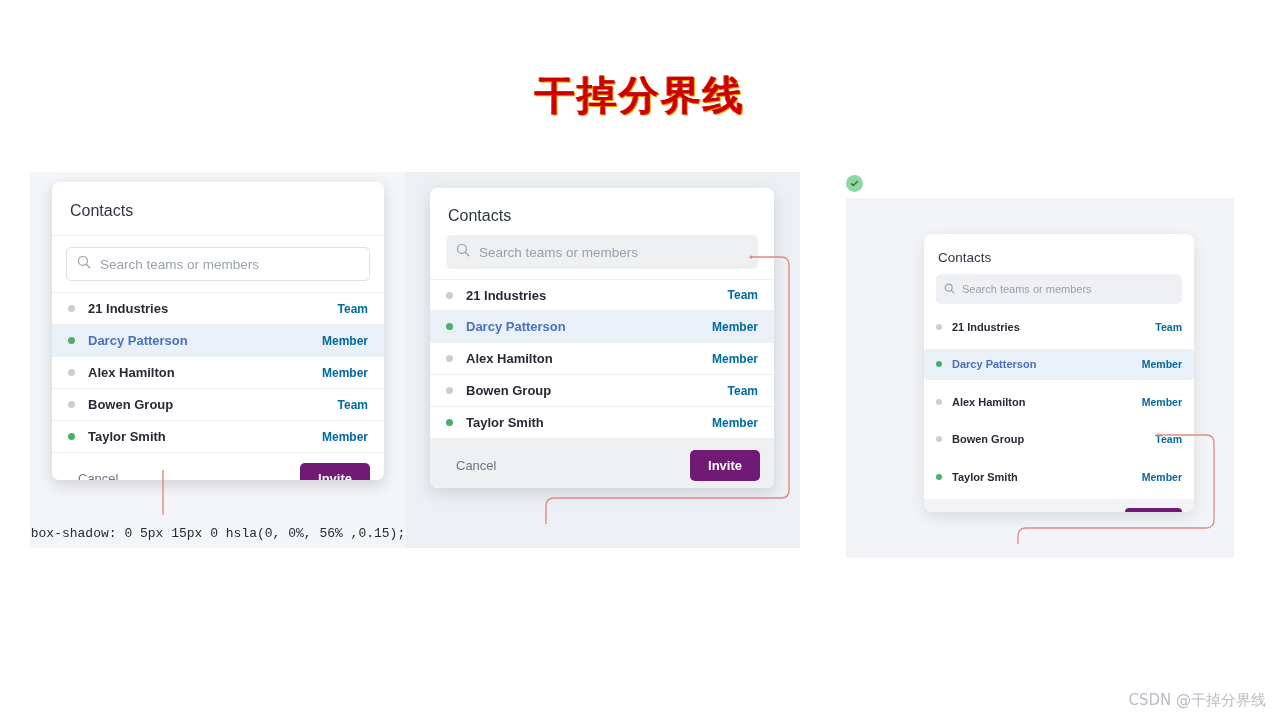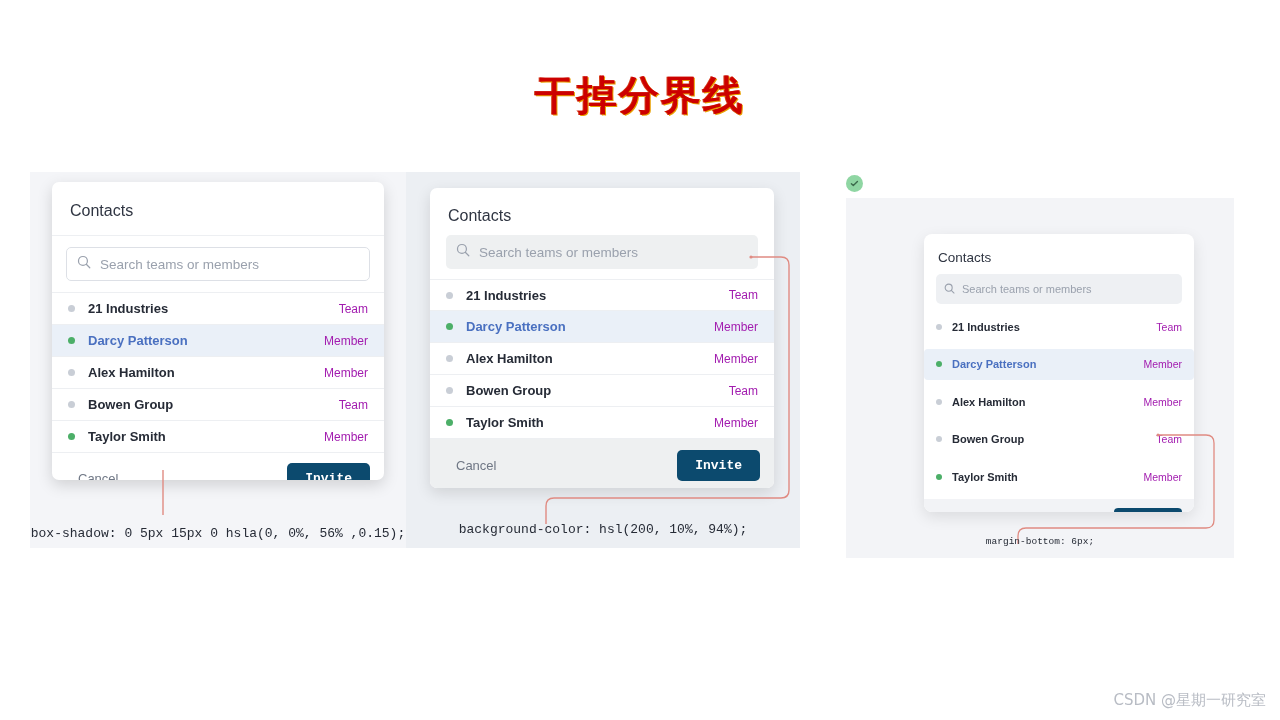--- a/index.html
+++ b/index.html
@@ -65,27 +65,27 @@
   .list { display: block; }
   .row {
     display: flex; align-items: center;
     background: #ffffff;
   }
   .row.active { background: #eaf0f8; }
   .dot { flex: 0 0 auto; border-radius: 50%; background: #c9ced6; }
   .dot.on { background: #4caf68; }
   .row-name { flex: 1 1 auto; color: #262b36; font-weight: 700; }
   .row.active .row-name { color: #4a70c0; }
-  .row-role { flex: 0 0 auto; color: #a21caf; font-weight: 400; }
+  .row-role { flex: 0 0 auto; color: #0369a1; font-weight: 700; }
 
   .footer { display: flex; align-items: center; justify-content: space-between; }
   .btn-cancel { color: #6f7785; background: none; border: none; cursor: pointer;
                 font-family: inherit; }
-  .btn-invite { color: #ffffff; background: #0c4a6e; border: none; cursor: pointer;
-                border-radius: 5px; font-weight: 700; font-family: Liberation Mono, monospace; }
+  .btn-invite { color: #ffffff; background: #701a75; border: none; cursor: pointer;
+                border-radius: 5px; font-weight: 700; font-family: Liberation Sans, sans-serif; }
 
   
   #card-1 { left: 22px; top: 10px; width: 332px; height: 298px;
             border-radius: 7px;
             box-shadow: 0 5px 15px 0 hsla(0,0%,0%,0.15); }
   #card-1 .card-header { padding: 20px 18px 15px; font-size: 16px; border-bottom: 1px solid #edeff2; }
   #card-1 .search-row { padding: 11px 14px; border-bottom: 1px solid #edeff2; }
   #card-1 .search-box { border: 1px solid #dde0e6; border-radius: 5px; padding: 7px 10px; gap: 9px; }
   #card-1 .search-ph { font-size: 13.5px; }
   #card-1 .row { padding: 0 16px; height: 32px; gap: 13px; border-bottom: 1px solid #edeff2; }
@@ -275,21 +275,20 @@
         <button class="btn-cancel">Cancel</button>
         <button class="btn-invite">Invite</button>
       </div>
     </div>
   </div>
 
   <svg class="anno" id="anno-2">
     <path d="M 345 17 L 375 17 Q 383 17 383 25 L 383 250 Q 383 258 375 258 L 148 258 Q 140 258 140 266 L 140 284" fill="none" stroke="#e08b82" stroke-width="1.4"></path>
     <circle cx="345" cy="17" r="1.6" fill="#e08b82"></circle>
   </svg>
-  <div class="caption" id="caption-2">background-color: hsl(200, 10%, 94%);</div>
 
   <div class="check-badge">
     <svg width="11" height="11" viewBox="0 0 12 12">
       <path d="M2.6 6.2 L4.7 8.3 L9.2 3.8" fill="none" stroke="#3c6b4c" stroke-width="1.5" stroke-linecap="round" stroke-linejoin="round"></path>
     </svg>
   </div>
 
   <div class="panel" id="panel-3">
     <div class="card" id="card-3">
       <div class="card-header">Contacts</div>
@@ -335,16 +334,15 @@
         <button class="btn-cancel">Cancel</button>
         <button class="btn-invite">Invite</button>
       </div>
     </div>
   </div>
 
   <svg class="anno" id="anno-3">
     <path d="M 312 15 L 360 15 Q 368 15 368 23 L 368 100 Q 368 108 360 108 L 180 108 Q 172 108 172 116 L 172 124" fill="none" stroke="#e08b82" stroke-width="1.3"></path>
     <circle cx="312" cy="15" r="1.5" fill="#e08b82"></circle>
   </svg>
-  <div class="caption" id="caption-3">margin-bottom: 6px;</div>
-
-  <div class="watermark">CSDN @星期一研究室</div>
+
+  <div class="watermark">CSDN @干掉分界线</div>
 </div>
 
 </body></html>

